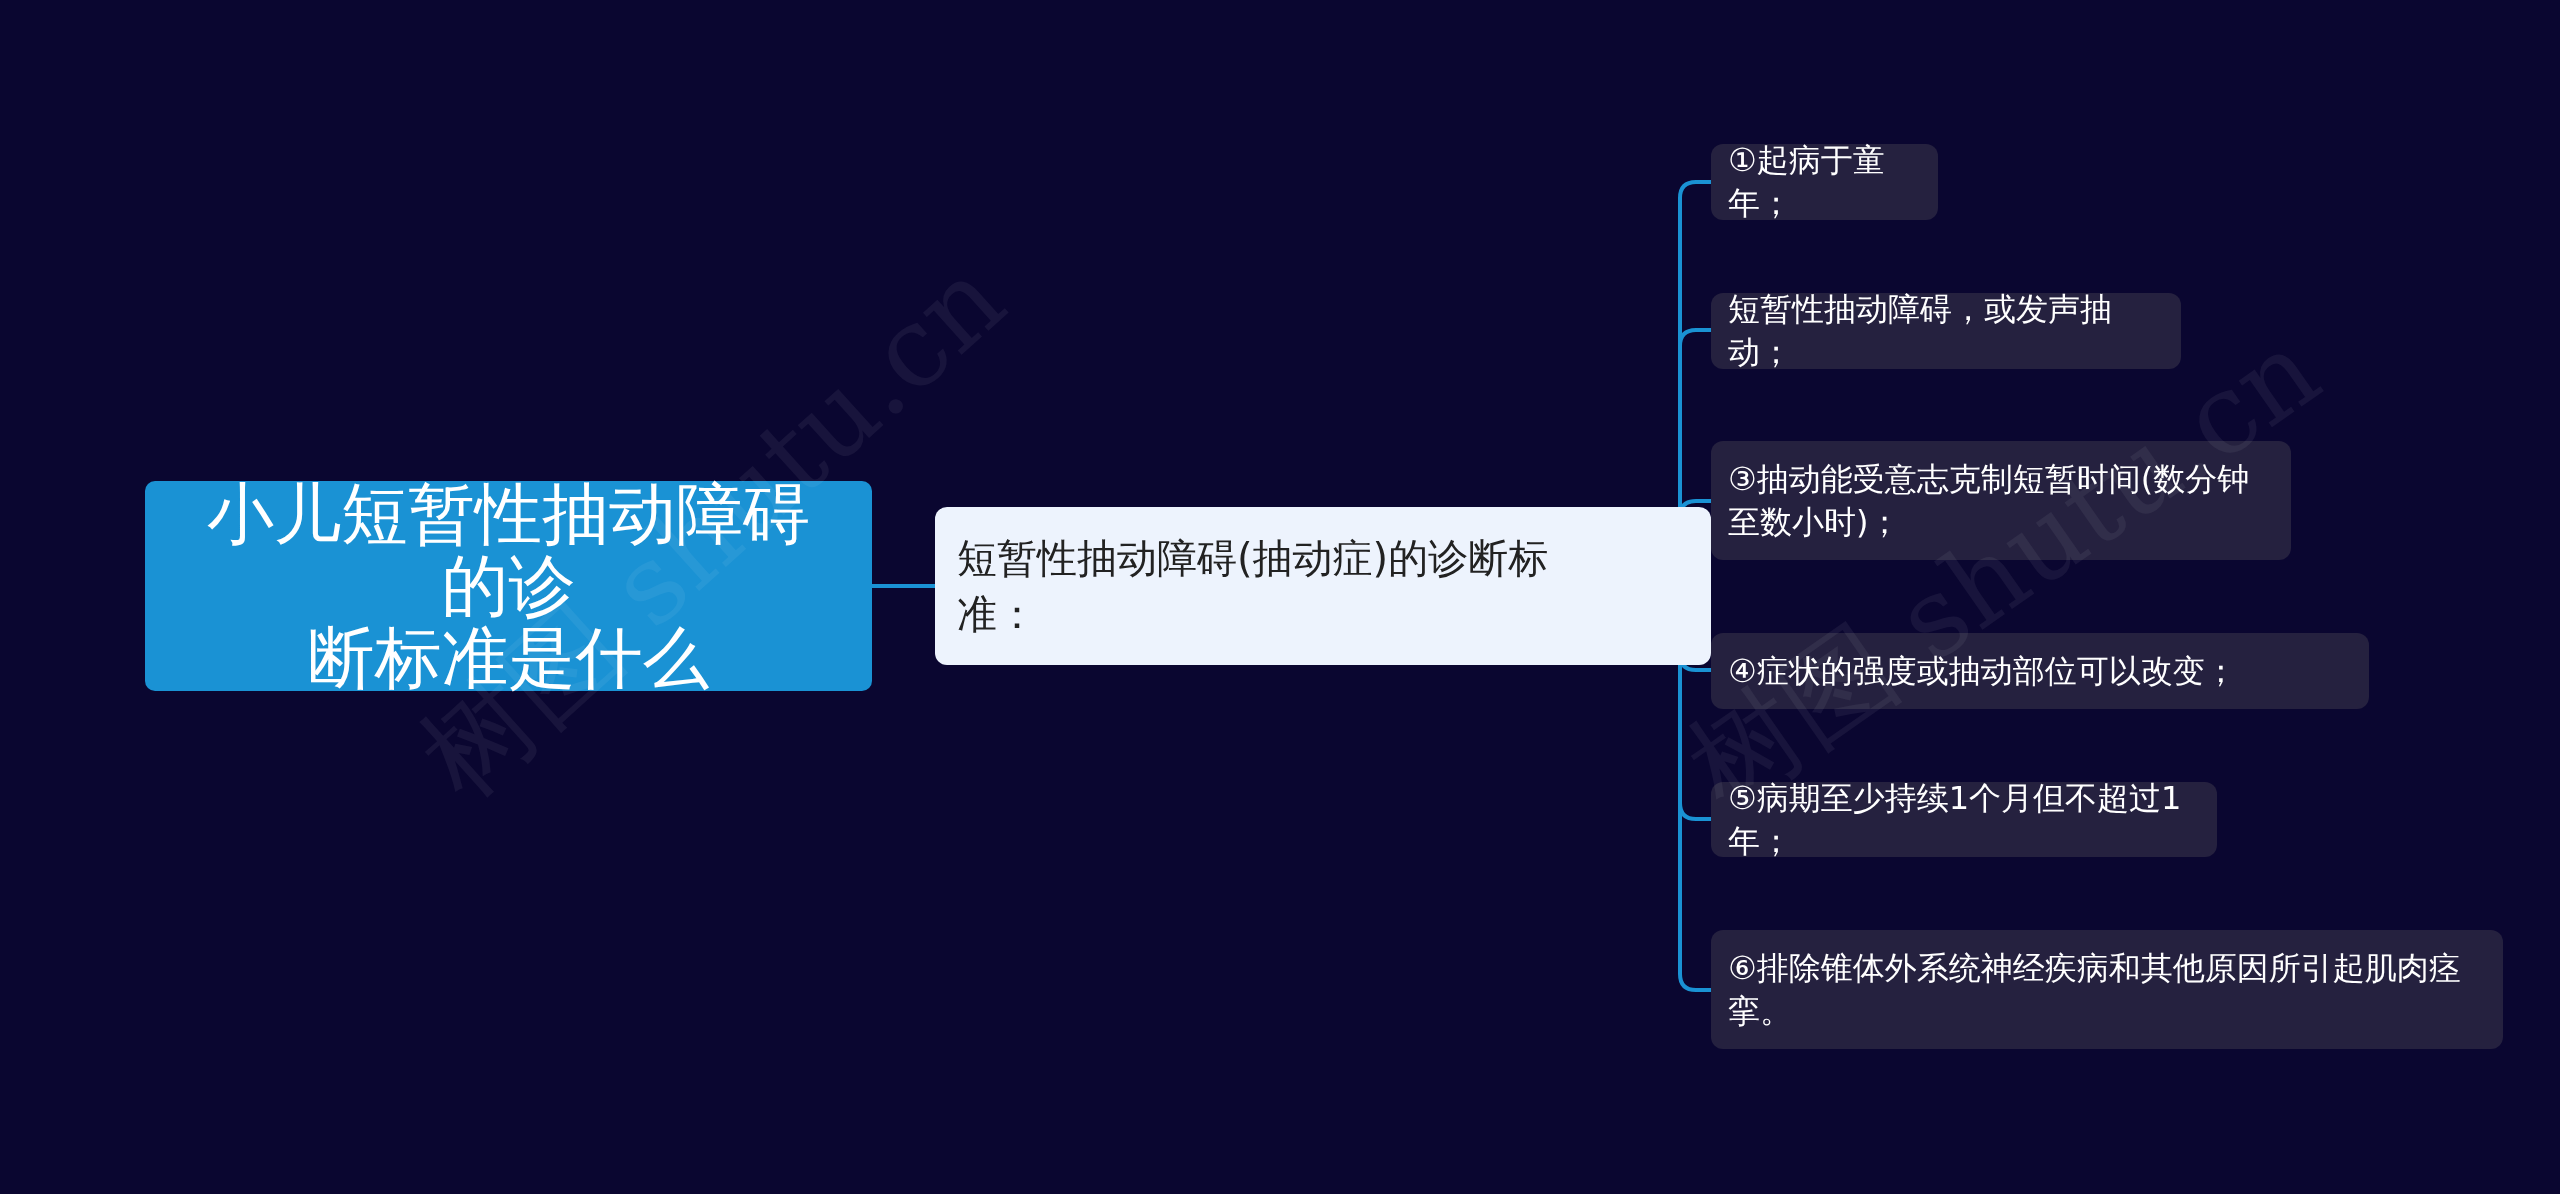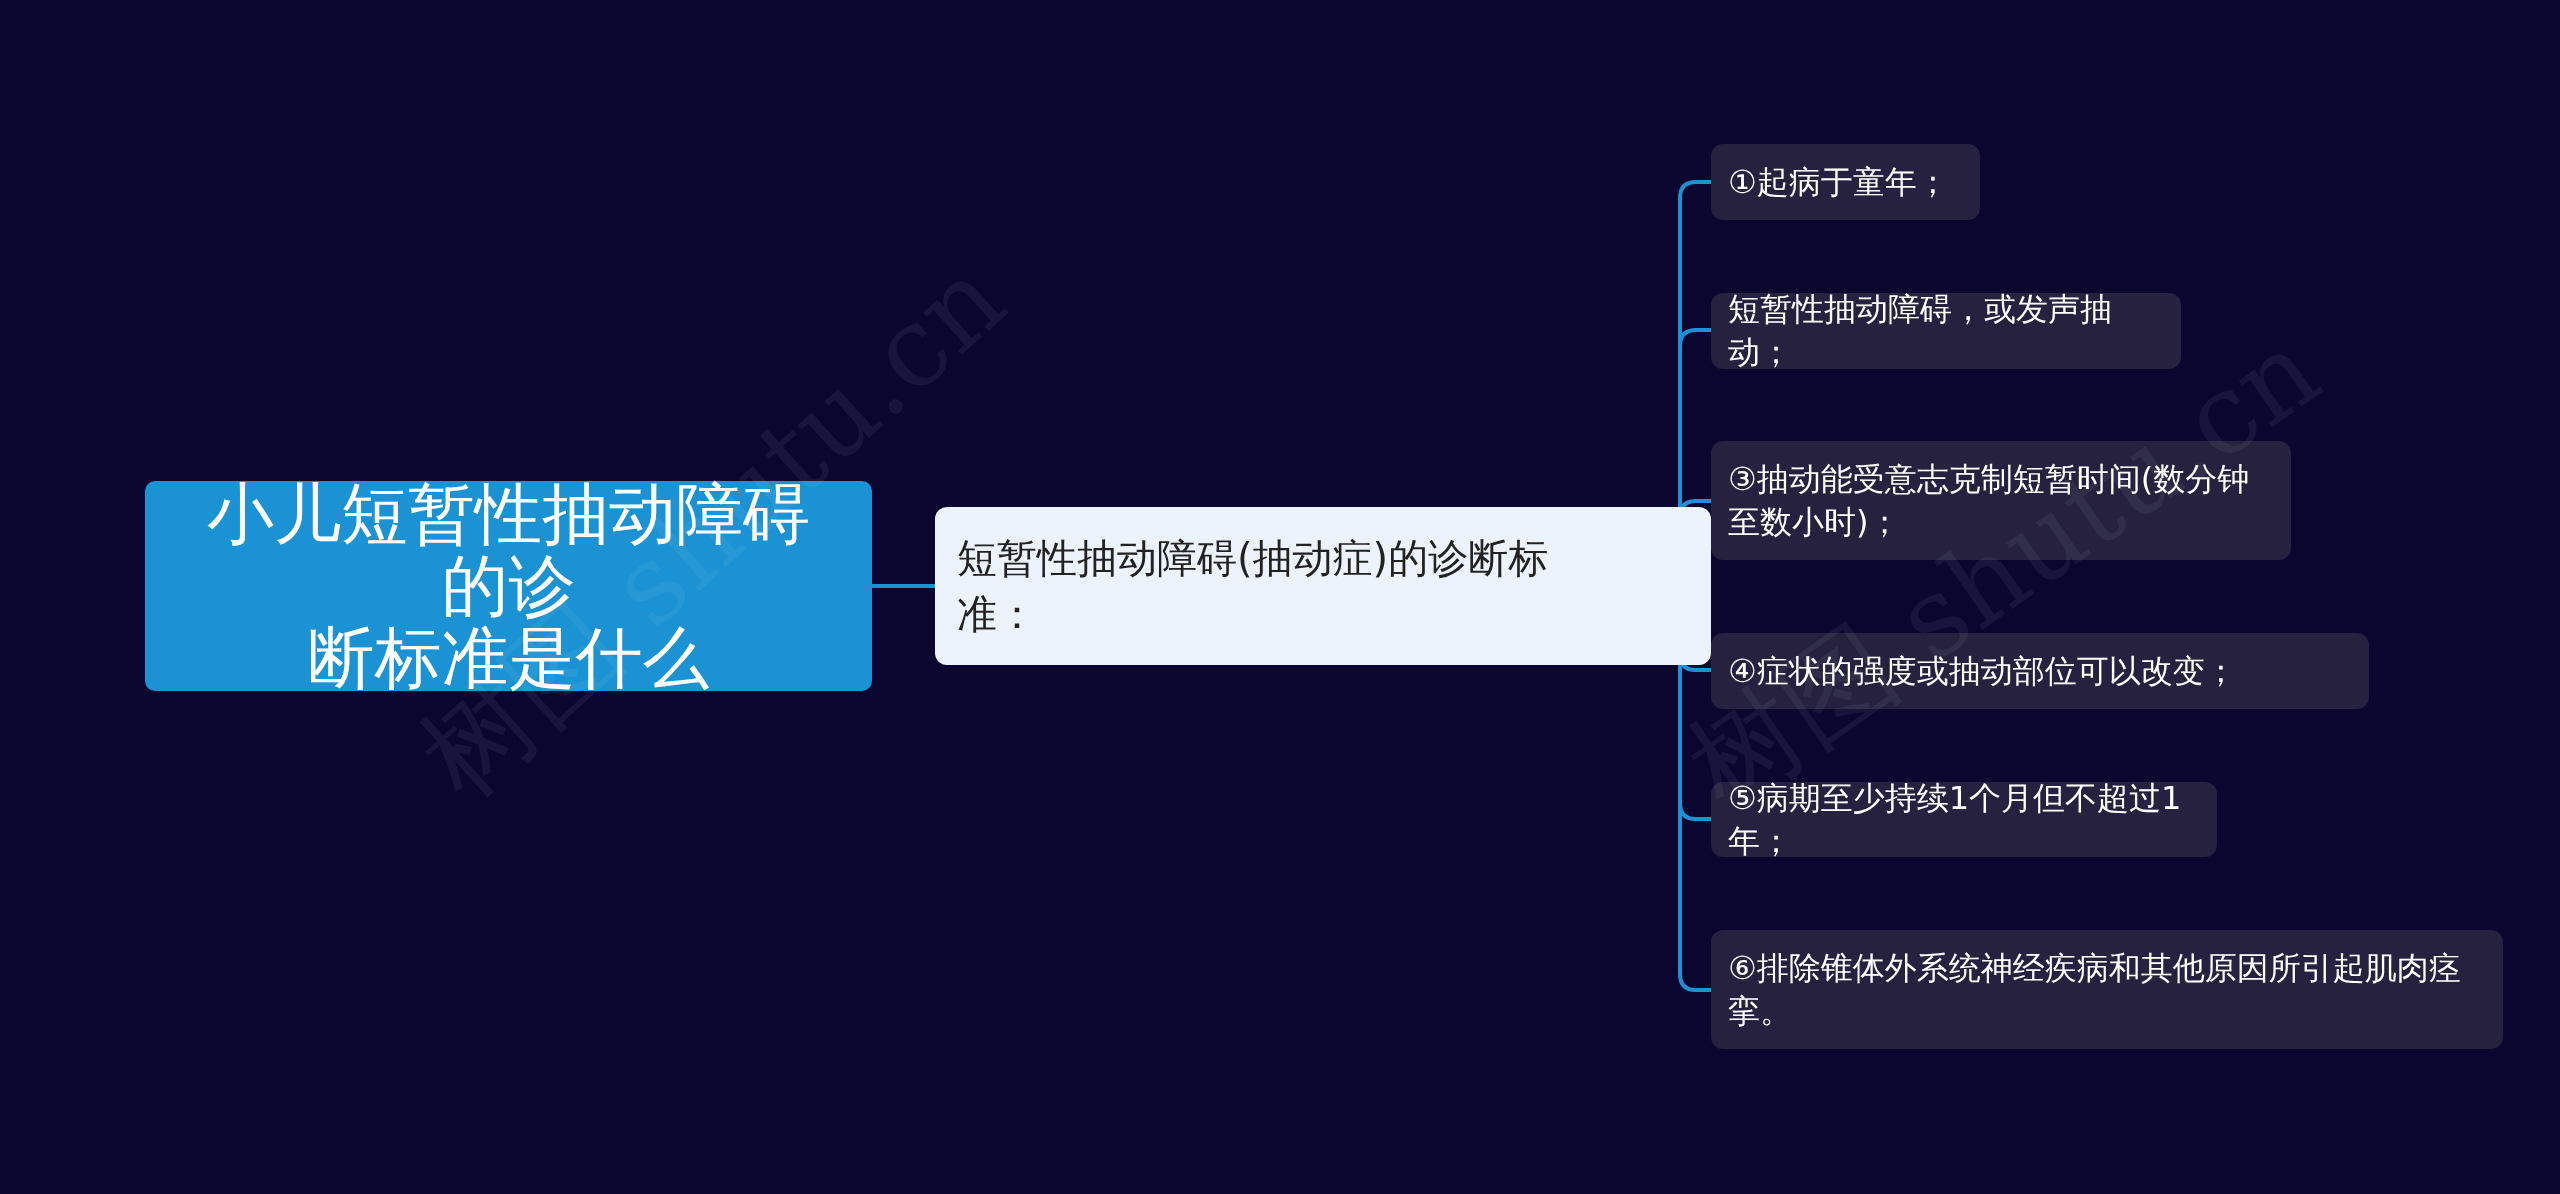--- a/index.html
+++ b/index.html
@@ -65,21 +65,21 @@
     </div>
   </div>
 
   <div class="node mid">
     <div>
       <div>短暂性抽动障碍(抽动症)的诊断标</div>
       <div>准：</div>
     </div>
   </div>
 
-  <div class="node leaf" style="top:144px; width:269px; height:76px;">
+  <div class="node leaf" style="top:144px; width:227px; height:76px;">
     <span>①起病于童年；</span>
   </div>
   <div class="node leaf" style="top:293px; width:470px; height:76px;">
     <span>短暂性抽动障碍，或发声抽动；</span>
   </div>
   <div class="node leaf" style="top:441px; width:580px; height:119px;">
     <span>③抽动能受意志克制短暂时间(数分钟至数小时)；</span>
   </div>
   <div class="node leaf" style="top:633px; width:658px; height:76px;">
     <span>④症状的强度或抽动部位可以改变；</span>

